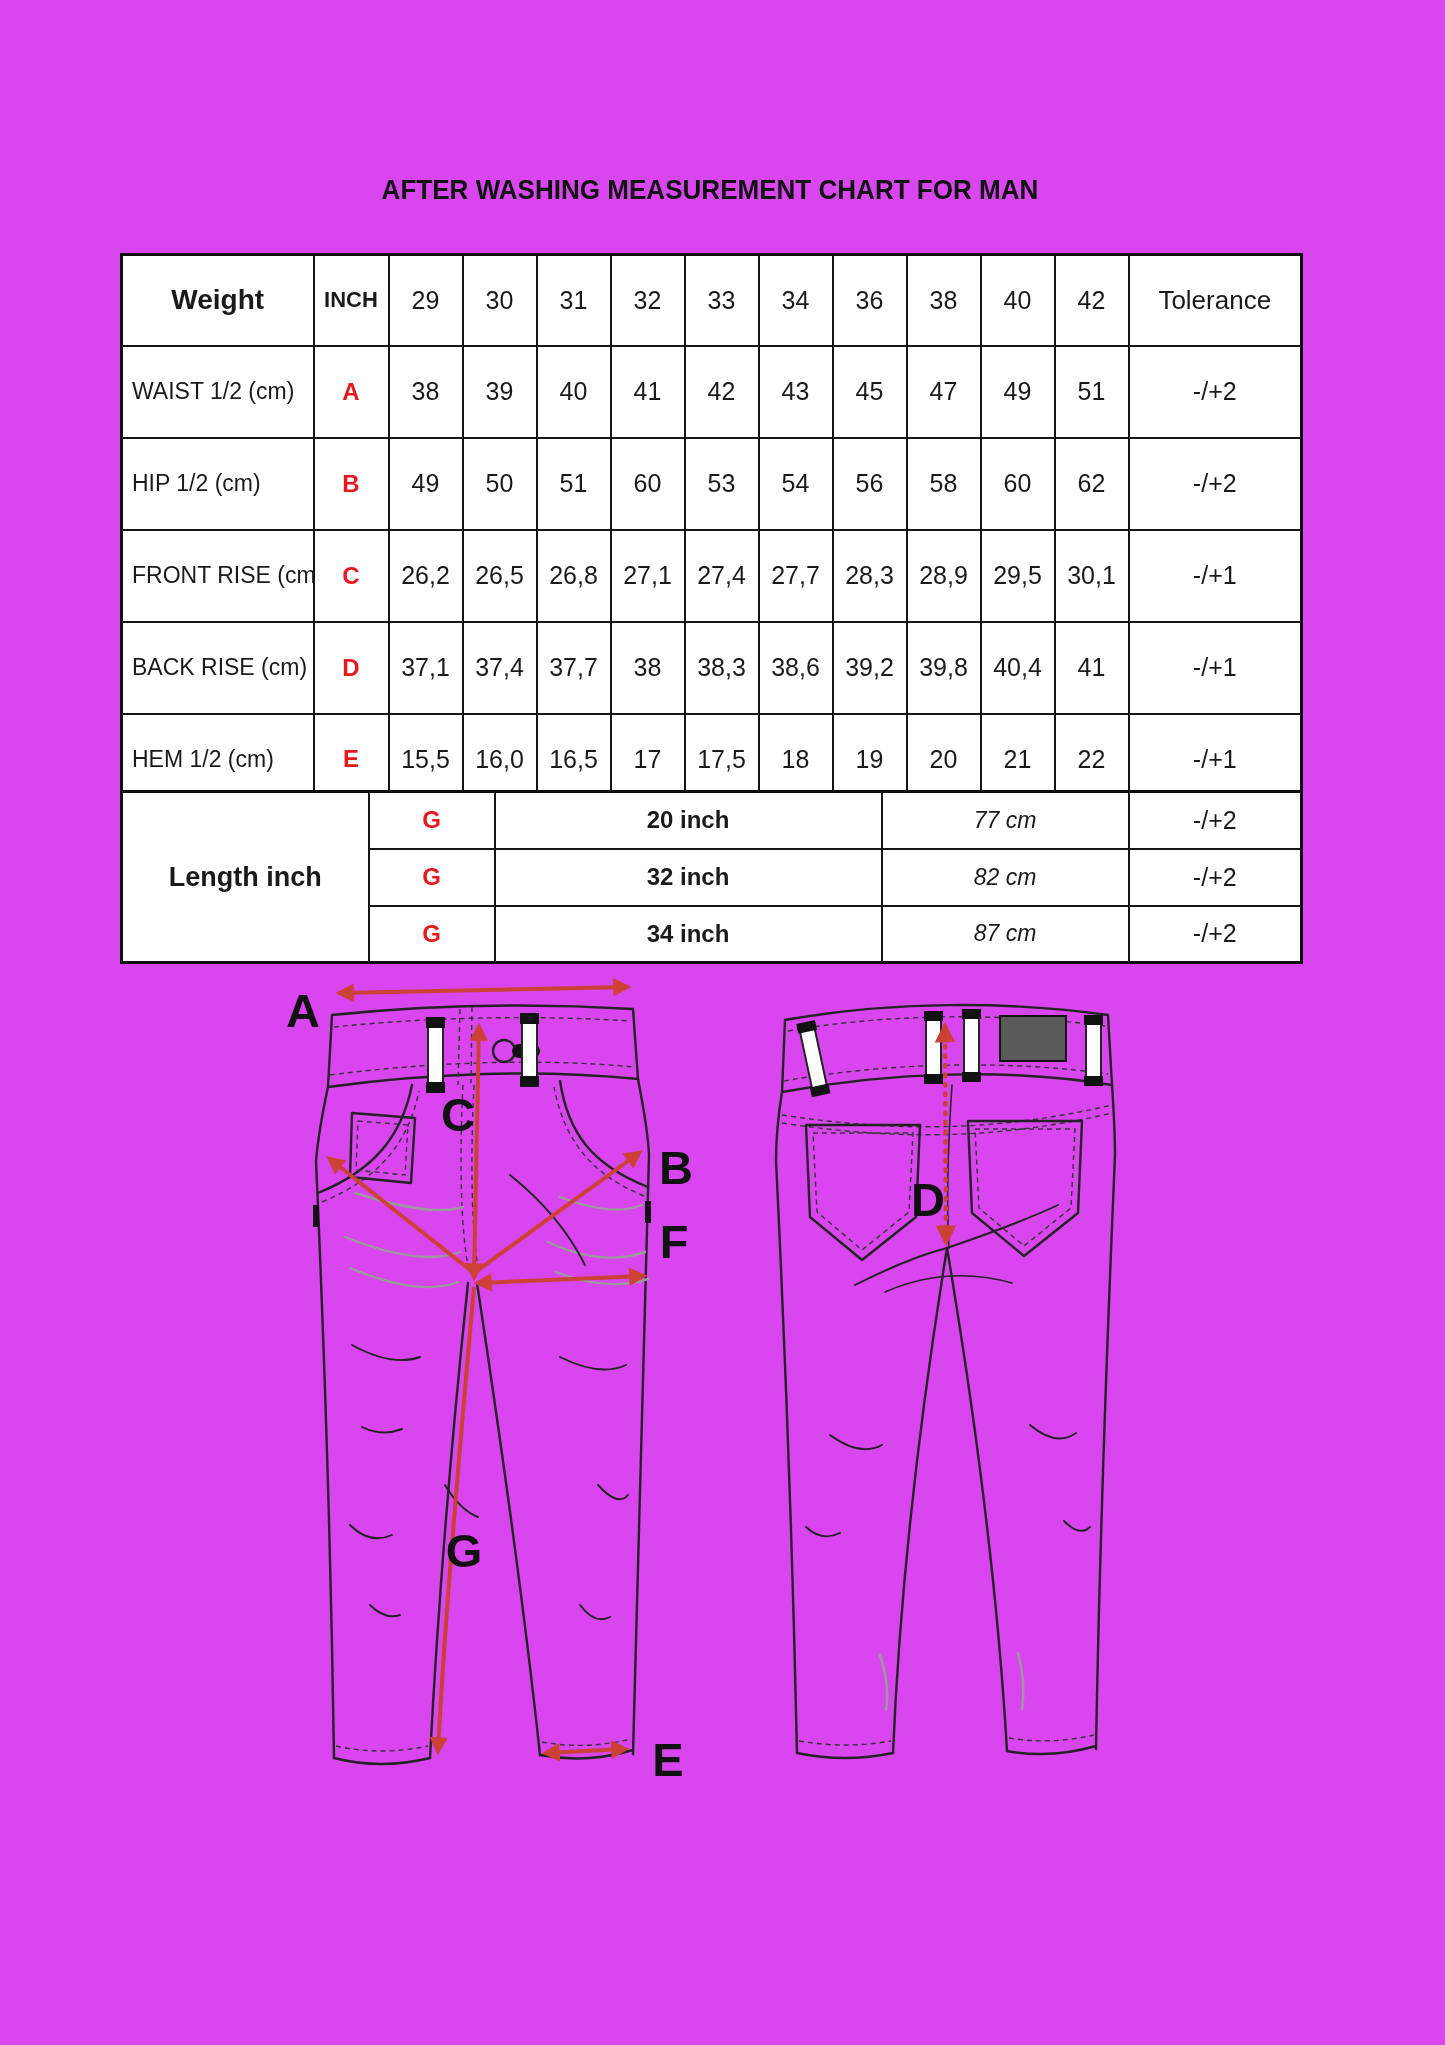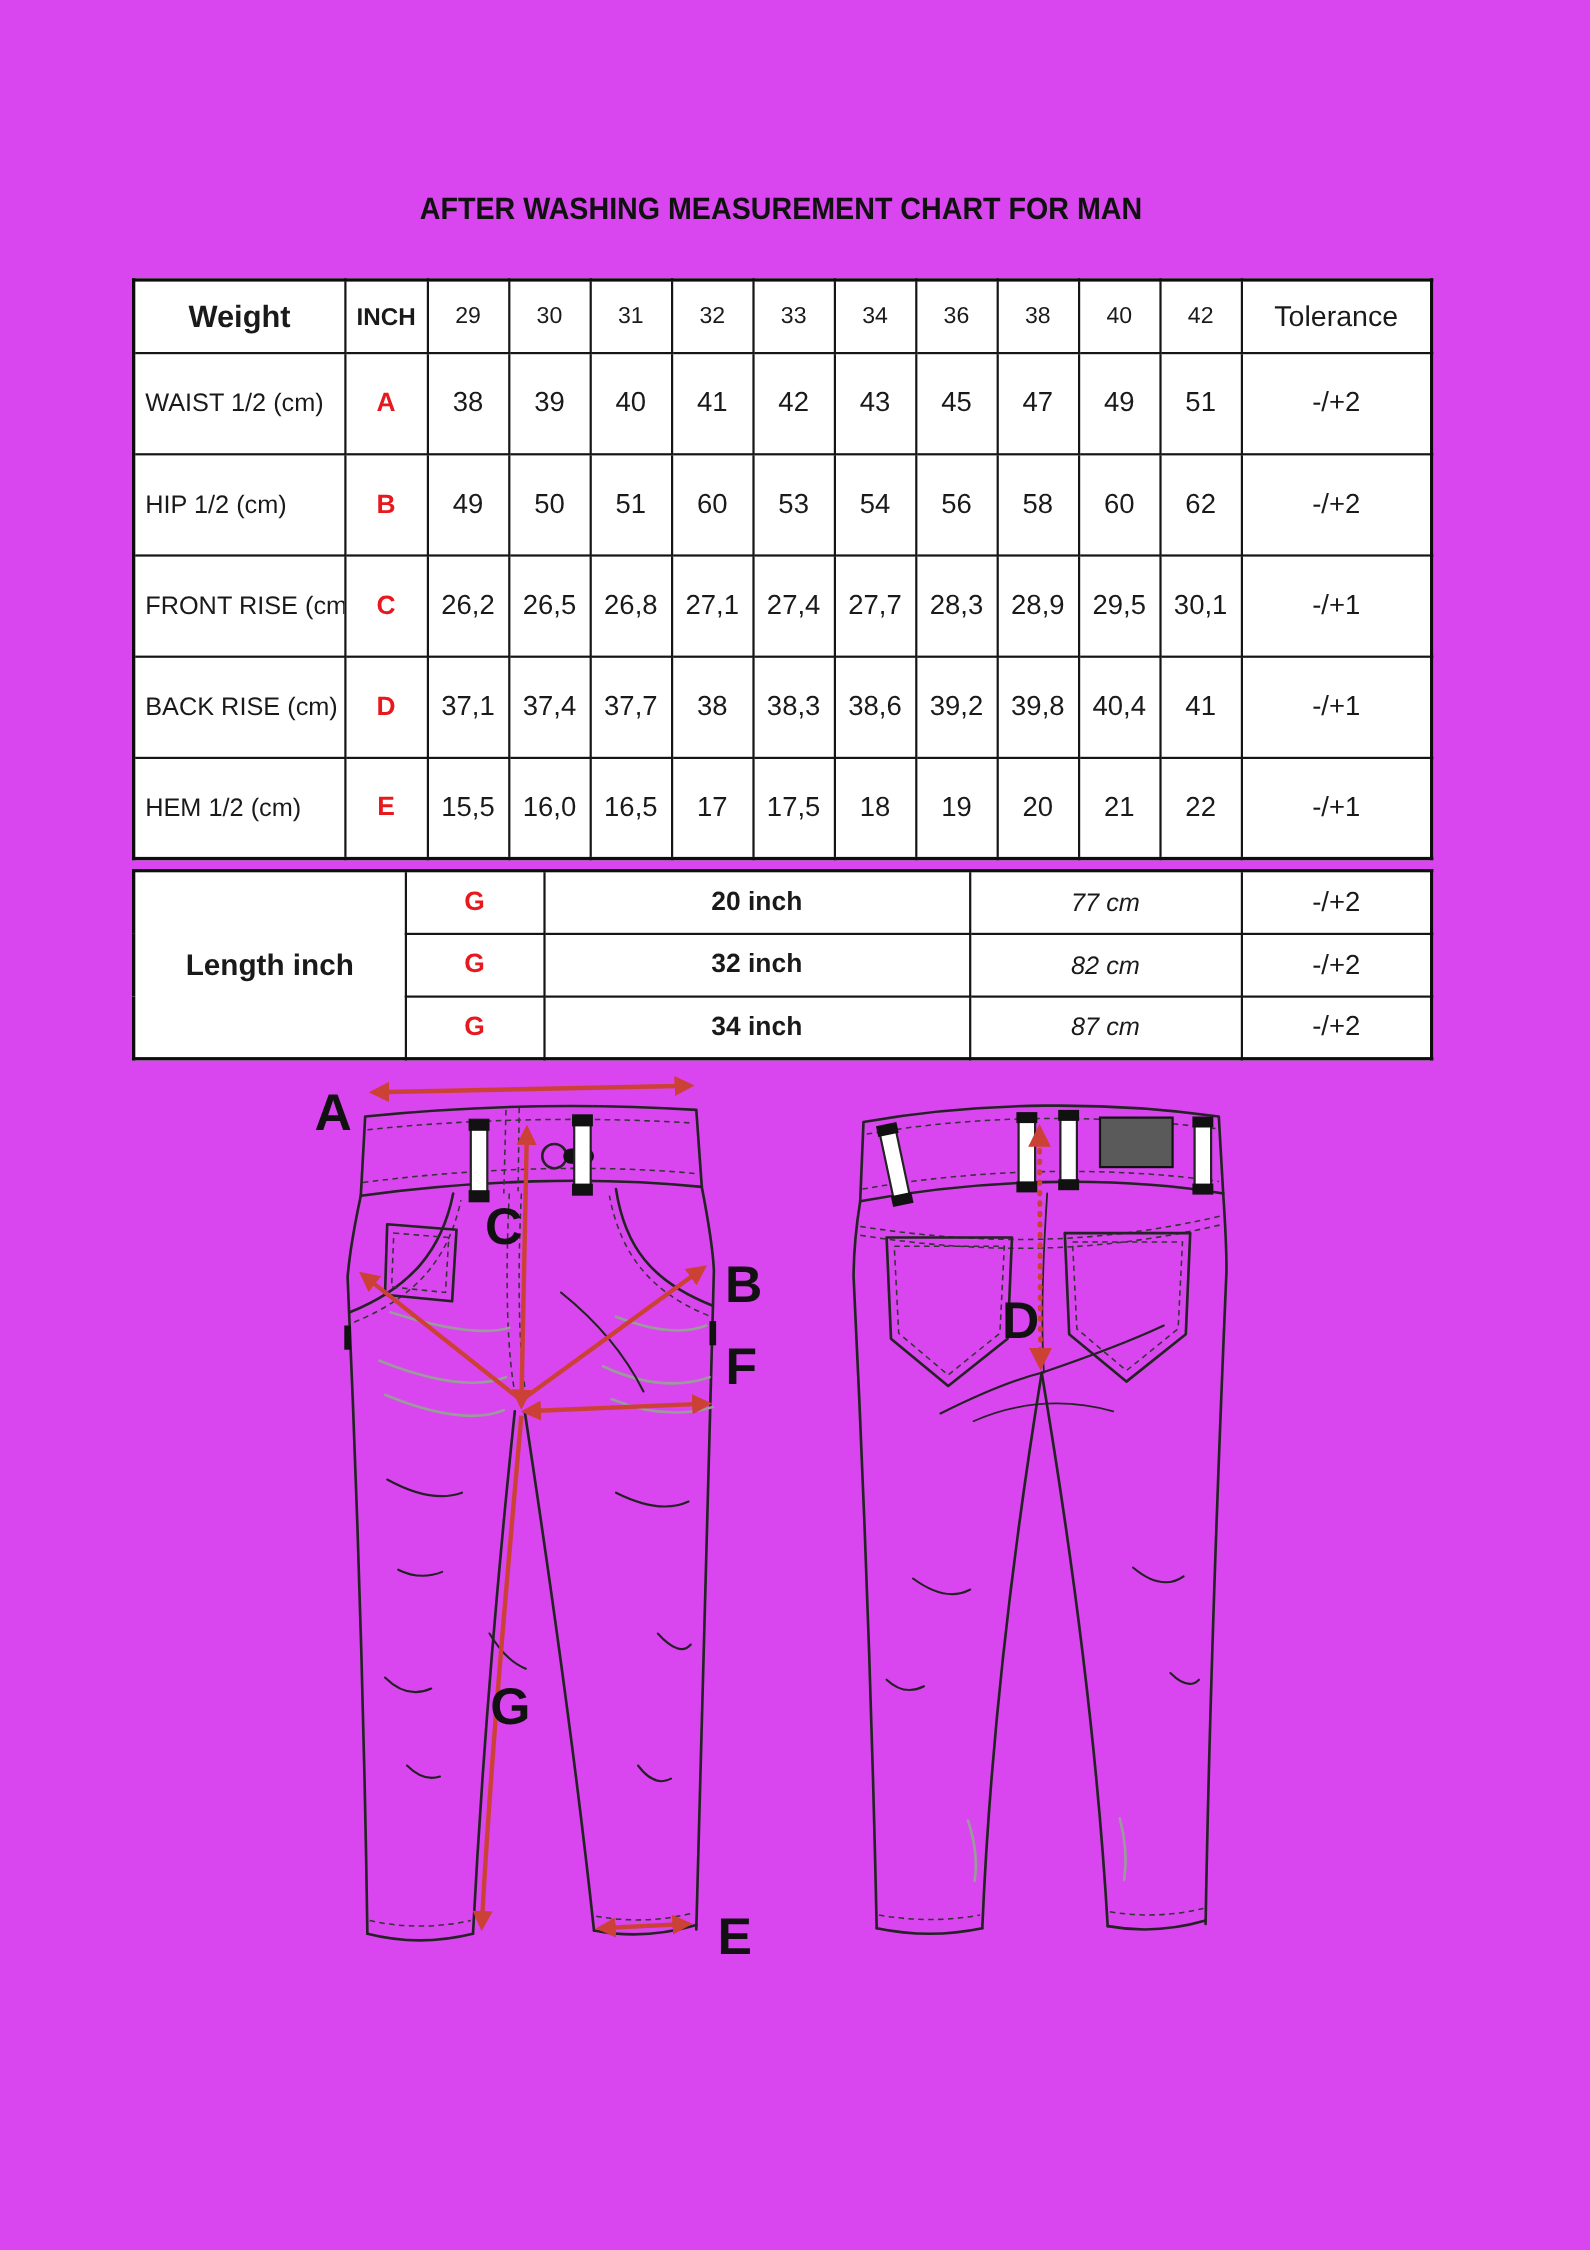--- a/index.html
+++ b/index.html
@@ -9,24 +9,24 @@
   .title { position:absolute; left:120px; top:174px; width:1180px; text-align:center;
            font-weight:bold; font-size:28px; color:#111; transform:scaleX(0.93);
            transform-origin:center; white-space:nowrap; }
 
   table.tbl { border-collapse:collapse; table-layout:fixed; position:absolute; background:#fff; }
   table.tbl td { border:2px solid #151515; text-align:center; vertical-align:middle;
                  padding:0; overflow:hidden; white-space:nowrap; }
 
   table.main { left:120px; top:253px; width:1180px; border:3px solid #0d0d0d; }
   table.main tr { height:92px; }
-  table.main tr.head { height:66px; }
+  table.main tr.head { height:91px; }
   td.h-weight { font-size:28px; font-weight:bold; }
   td.h-inch   { font-size:22px; font-weight:bold; }
-  td.h-size   { font-size:21px;margin-left:32px; }
+  td.h-size   { font-size:25px;margin-left:32px; }
   td.h-tol    { font-size:26px; }
   td.rlabel   { text-align:left !important; padding-left:9px !important; font-size:23px; }
   td.letter   { color:var(--letter-red,#e8191e); font-weight:bold; font-size:24px; }
   td.val      { font-size:25px; }
   td.tol      { font-size:25px; }
 
   table.len { left:120px; top:790px; width:1180px; border:3px solid #0d0d0d; }
   table.len tr { height:57px; }
   td.len-label { font-size:27px; font-weight:bold; }
   td.linch     { font-weight:bold; font-size:24px; }

